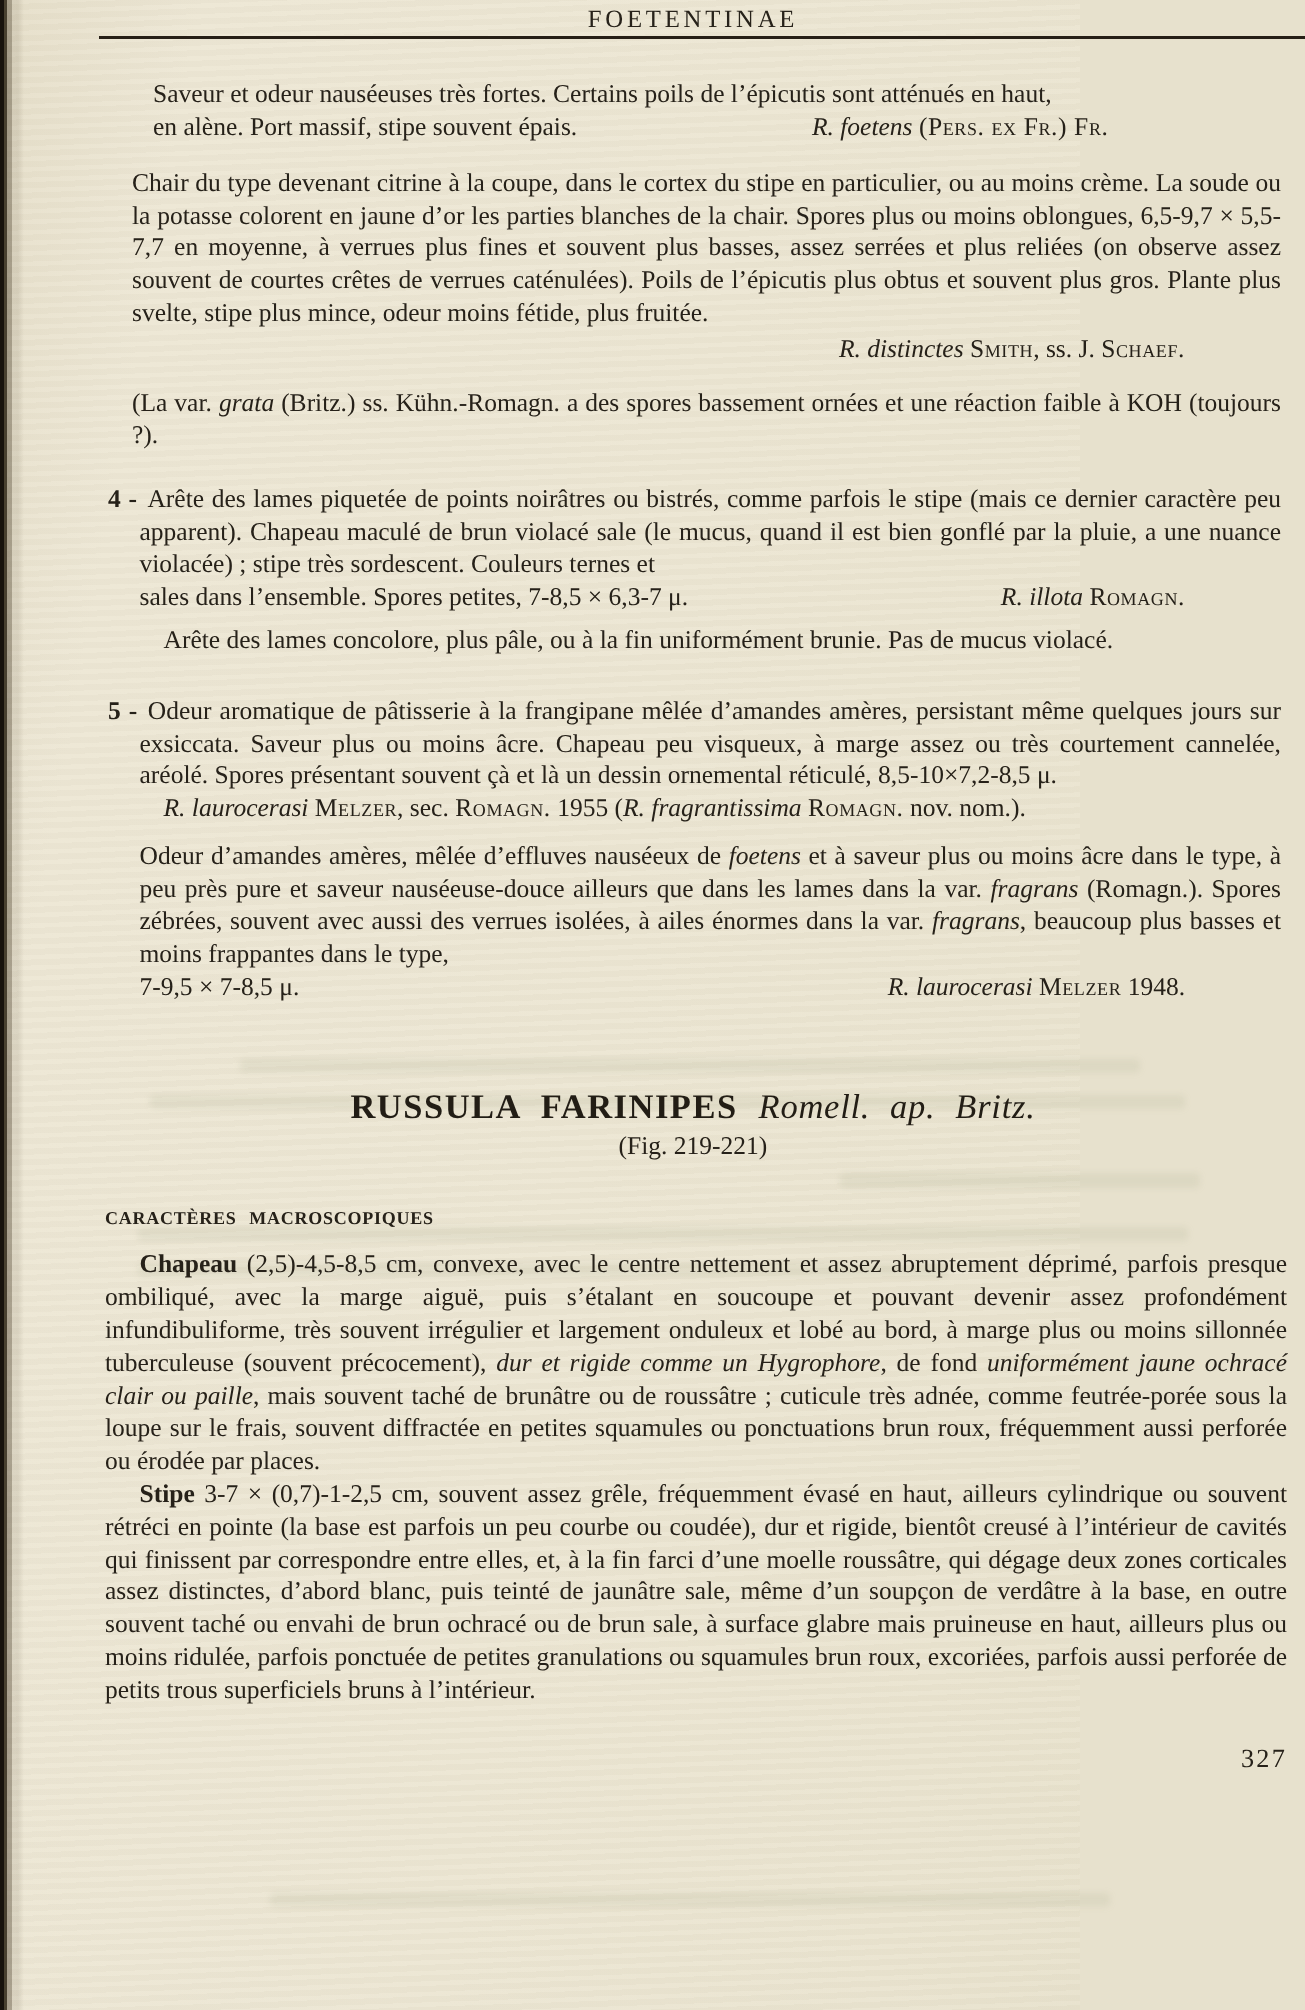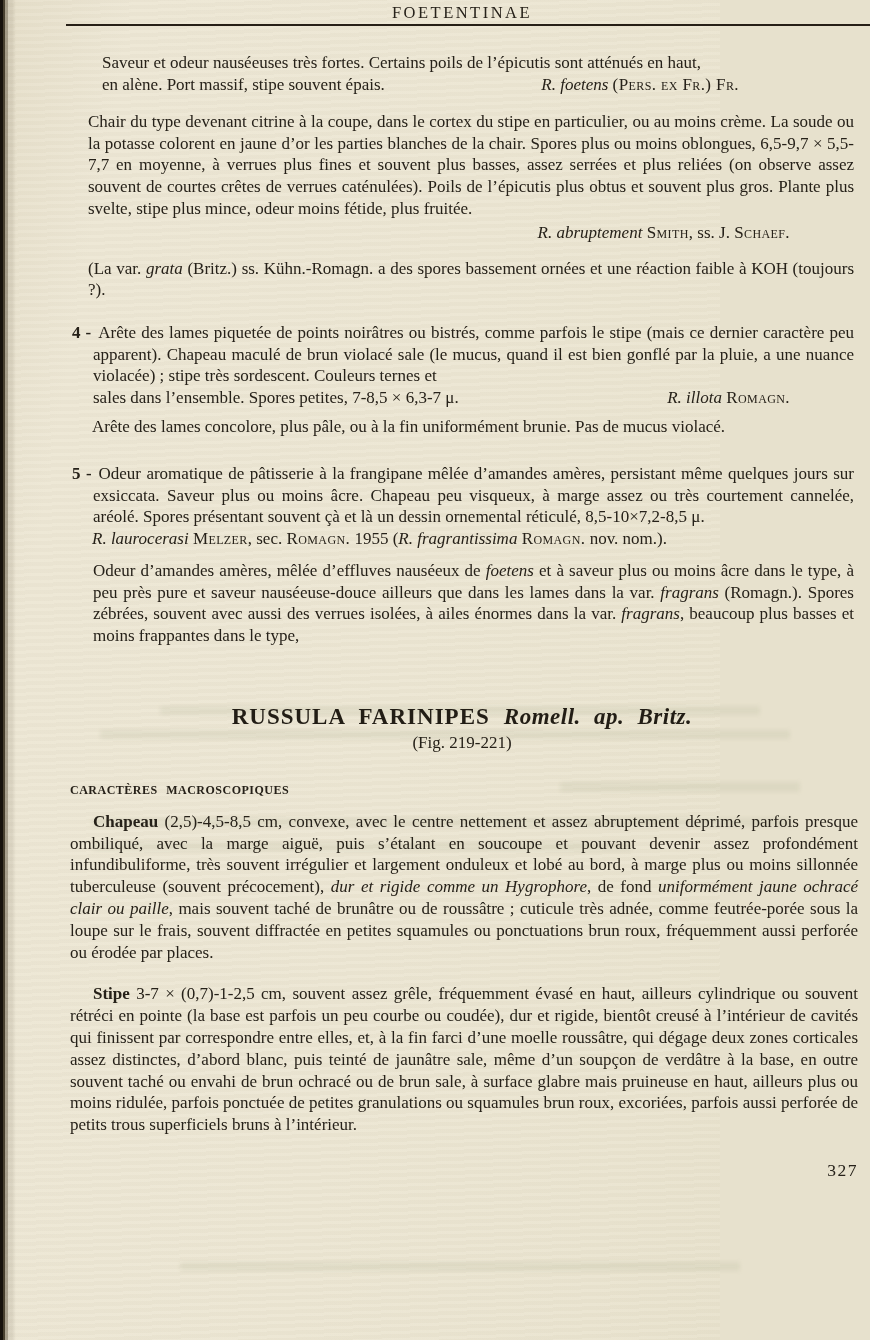--- a/index.html
+++ b/index.html
@@ -29,38 +29,38 @@
   .running-head{
     text-align:center;padding-top:3px;line-height:20px;
     font-size:16.5px;letter-spacing:2.5px;color:#27221a;
   }
   .rule{border-top:2px solid #261f16;margin-top:1px;margin-right:-12px;}
   .just{text-align:justify;}
   .key{margin-left:22px;margin-right:4px;}
   .item{margin-left:6px;margin-right:4px;padding-left:21px;text-indent:-21px;text-align:justify;}
   .item .lastline,.key .lastline,.refblock .lastline{text-indent:0;}
   .item-number{font-weight:bold;margin-right:7px;}
-  .refline{margin-left:26px;margin-right:4px;}
+  .refline{margin-left:43px;margin-right:4px;}
   .refblock{margin-left:27px;margin-right:4px;}
   .lastline{display:flex;justify-content:space-between;align-items:flex-start;}
   .lastline .left{white-space:nowrap;}
   .inset-lg{padding-right:115px;}
   .inset-md{padding-right:64px;}
   .species-line-right{text-align:right;padding-right:64px;margin-top:3px;}
   .mt-26{margin-top:26px;margin-left:36px;} .mt-16{margin-top:16px;} .mt-14{margin-top:14px;}
   .mt-21{margin-top:21px;} .mt-8{margin-top:8px;} .mt-25{margin-top:25px;}
-  .mt-11{margin-top:11px;} .mt-9{margin-top:9px;} .mt-12{margin-top:20px;}
+  .mt-11{margin-top:11px;} .mt-9{margin-top:9px;} .mt-12{margin-top:0;}
   .main-title{
     text-align:center;margin-top:55px;
     font-size:23px;line-height:30px;letter-spacing:1px;word-spacing:7px;
     color:#221d15;
   }
   .seg-b{font-weight:bold;}
   .seg-i{font-style:italic;}
-  .seg-bi{font-weight:700;font-style:italic;margin-left:14px;letter-spacing:.5px;}
+  .seg-bi{font-weight:400;font-style:italic;margin-left:14px;letter-spacing:.5px;}
   .seg-sc{font-variant:small-caps;letter-spacing:.4px;}
   .figure-ref{text-align:center;margin-top:0;}
   .section-heading{
     margin-left:4px;margin-top:27px;
     font-weight:bold;font-size:12px;letter-spacing:.5px;word-spacing:5px;
   }
   .macro{margin-left:4px;margin-right:0;text-align:justify;text-indent:23px;line-height:21.8px;}
   .page-number{text-align:right;margin-top:24px;font-size:17.5px;letter-spacing:1.5px;padding-left:10px;}
 </style>
 </head>
@@ -84,21 +84,21 @@
     <div class="key mt-26">
       <div class="just"><span>Saveur et odeur nauséeuses très fortes. Certains poils de l’épicutis sont atténués en haut,</span></div>
       <div class="lastline">
         <span class="left"><span>en alène. Port massif, stipe souvent épais.</span></span>
         <span class="inset-lg"><span class="seg-i">R. foetens </span><span class="seg-sc">(Pers. ex Fr.) Fr.</span></span>
       </div>
     </div>
 
     <div class="key mt-16">
       <div class="just"><span>Chair du type devenant citrine à la coupe, dans le cortex du stipe en particulier, ou au moins crème. La soude ou la potasse colorent en jaune d’or les parties blanches de la chair. Spores plus ou moins oblongues, 6,5-9,7 × 5,5-7,7 en moyenne, à verrues plus fines et souvent plus basses, assez serrées et plus reliées (on observe assez souvent de courtes crêtes de verrues caténulées). Poils de l’épicutis plus obtus et souvent plus gros. Plante plus svelte, stipe plus mince, odeur moins fétide, plus fruitée.</span></div>
-      <div class="species-line-right"><span class="seg-i">R. abruptement </span><span class="seg-sc">Smith</span><span>, ss. J. </span><span class="seg-sc">Schaef.</span></div>
+      <div class="species-line-right"><span class="seg-i">R. distinctes </span><span class="seg-sc">Smith</span><span>, ss. J. </span><span class="seg-sc">Schaef.</span></div>
     </div>
 
     <div class="key just mt-14"><span>(La var. </span><span class="seg-i">grata</span><span> (Britz.) ss. Kühn.-Romagn. a des spores bassement ornées et une réaction faible à KOH (toujours ?).</span></div>
 
     <div class="item mt-21">
       <span class="item-number">4 -</span><span><span>Arête des lames piquetée de points noirâtres ou bistrés, comme parfois le stipe (mais ce dernier caractère peu apparent). Chapeau maculé de brun violacé sale (le mucus, quand il est bien gonflé par la pluie, a une nuance violacée) ; stipe très sordescent. Couleurs ternes et</span></span>
       <div class="lastline">
         <span class="left"><span>sales dans l’ensemble. Spores petites, 7-8,5 × 6,3-7 μ.</span></span>
         <span class="inset-md"><span class="seg-i">R. illota </span><span class="seg-sc">Romagn.</span></span>
       </div>
@@ -107,20 +107,24 @@
     <div class="refline mt-8"><span>Arête des lames concolore, plus pâle, ou à la fin uniformément brunie. Pas de mucus violacé.</span></div>
 
     <div class="item mt-25">
       <span class="item-number">5 -</span><span><span>Odeur aromatique de pâtisserie à la frangipane mêlée d’amandes amères, persistant même quelques jours sur exsiccata. Saveur plus ou moins âcre. Chapeau peu visqueux, à marge assez ou très courtement cannelée, aréolé. Spores présentant souvent çà et là un dessin ornemental réticulé, 8,5-10×7,2-8,5 μ.</span></span>
     </div>
 
     <div class="refline"><span class="seg-i">R. laurocerasi </span><span class="seg-sc">Melzer</span><span>, sec. </span><span class="seg-sc">Romagn.</span><span> 1955 (</span><span class="seg-i">R. fragrantissima </span><span class="seg-sc">Romagn.</span><span> nov. nom.).</span></div>
 
     <div class="refblock mt-11">
       <div class="just"><span>Odeur d’amandes amères, mêlée d’effluves nauséeux de </span><span class="seg-i">foetens</span><span> et à saveur plus ou moins âcre dans le type, à peu près pure et saveur nauséeuse-douce ailleurs que dans les lames dans la var. </span><span class="seg-i">fragrans</span><span> (Romagn.). Spores zébrées, souvent avec aussi des verrues isolées, à ailes énormes dans la var. </span><span class="seg-i">fragrans</span><span>, beaucoup plus basses et moins frappantes dans le type,</span></div>
+      <div class="lastline">
+        <span class="left"><span>7-9,5 × 7-8,5 μ.</span></span>
+        <span class="inset-md"><span class="seg-i">R. laurocerasi </span><span class="seg-sc">Melzer</span><span> 1948.</span></span>
+      </div>
     </div>
 
     <div class="main-title"><span class="seg-b">RUSSULA FARINIPES</span><span class="seg-bi">Romell. ap. Britz.</span></div>
     <div class="figure-ref">(Fig. 219-221)</div>
 
     <div class="section-heading">CARACTÈRES MACROSCOPIQUES</div>
 
     <div class="macro mt-9"><span class="seg-b">Chapeau</span><span> (2,5)-4,5-8,5 cm, convexe, avec le centre nettement et assez abruptement déprimé, parfois presque ombiliqué, avec la marge aiguë, puis s’étalant en soucoupe et pouvant devenir assez profondément infundibuliforme, très souvent irrégulier et largement onduleux et lobé au bord, à marge plus ou moins sillonnée tuberculeuse (souvent précocement), </span><span class="seg-i">dur et rigide comme un Hygrophore</span><span>, de fond </span><span class="seg-i">uniformément jaune ochracé clair ou paille</span><span>, mais souvent taché de brunâtre ou de roussâtre ; cuticule très adnée, comme feutrée-porée sous la loupe sur le frais, souvent diffractée en petites squamules ou ponctuations brun roux, fréquemment aussi perforée ou érodée par places.</span></div>
 
     <div class="macro mt-12"><span class="seg-b">Stipe</span><span> 3-7 × (0,7)-1-2,5 cm, souvent assez grêle, fréquemment évasé en haut, ailleurs cylindrique ou souvent rétréci en pointe (la base est parfois un peu courbe ou coudée), dur et rigide, bientôt creusé à l’intérieur de cavités qui finissent par correspondre entre elles, et, à la fin farci d’une moelle roussâtre, qui dégage deux zones corticales assez distinctes, d’abord blanc, puis teinté de jaunâtre sale, même d’un soupçon de verdâtre à la base, en outre souvent taché ou envahi de brun ochracé ou de brun sale, à surface glabre mais pruineuse en haut, ailleurs plus ou moins ridulée, parfois ponctuée de petites granulations ou squamules brun roux, excoriées, parfois aussi perforée de petits trous superficiels bruns à l’intérieur.</span></div>

